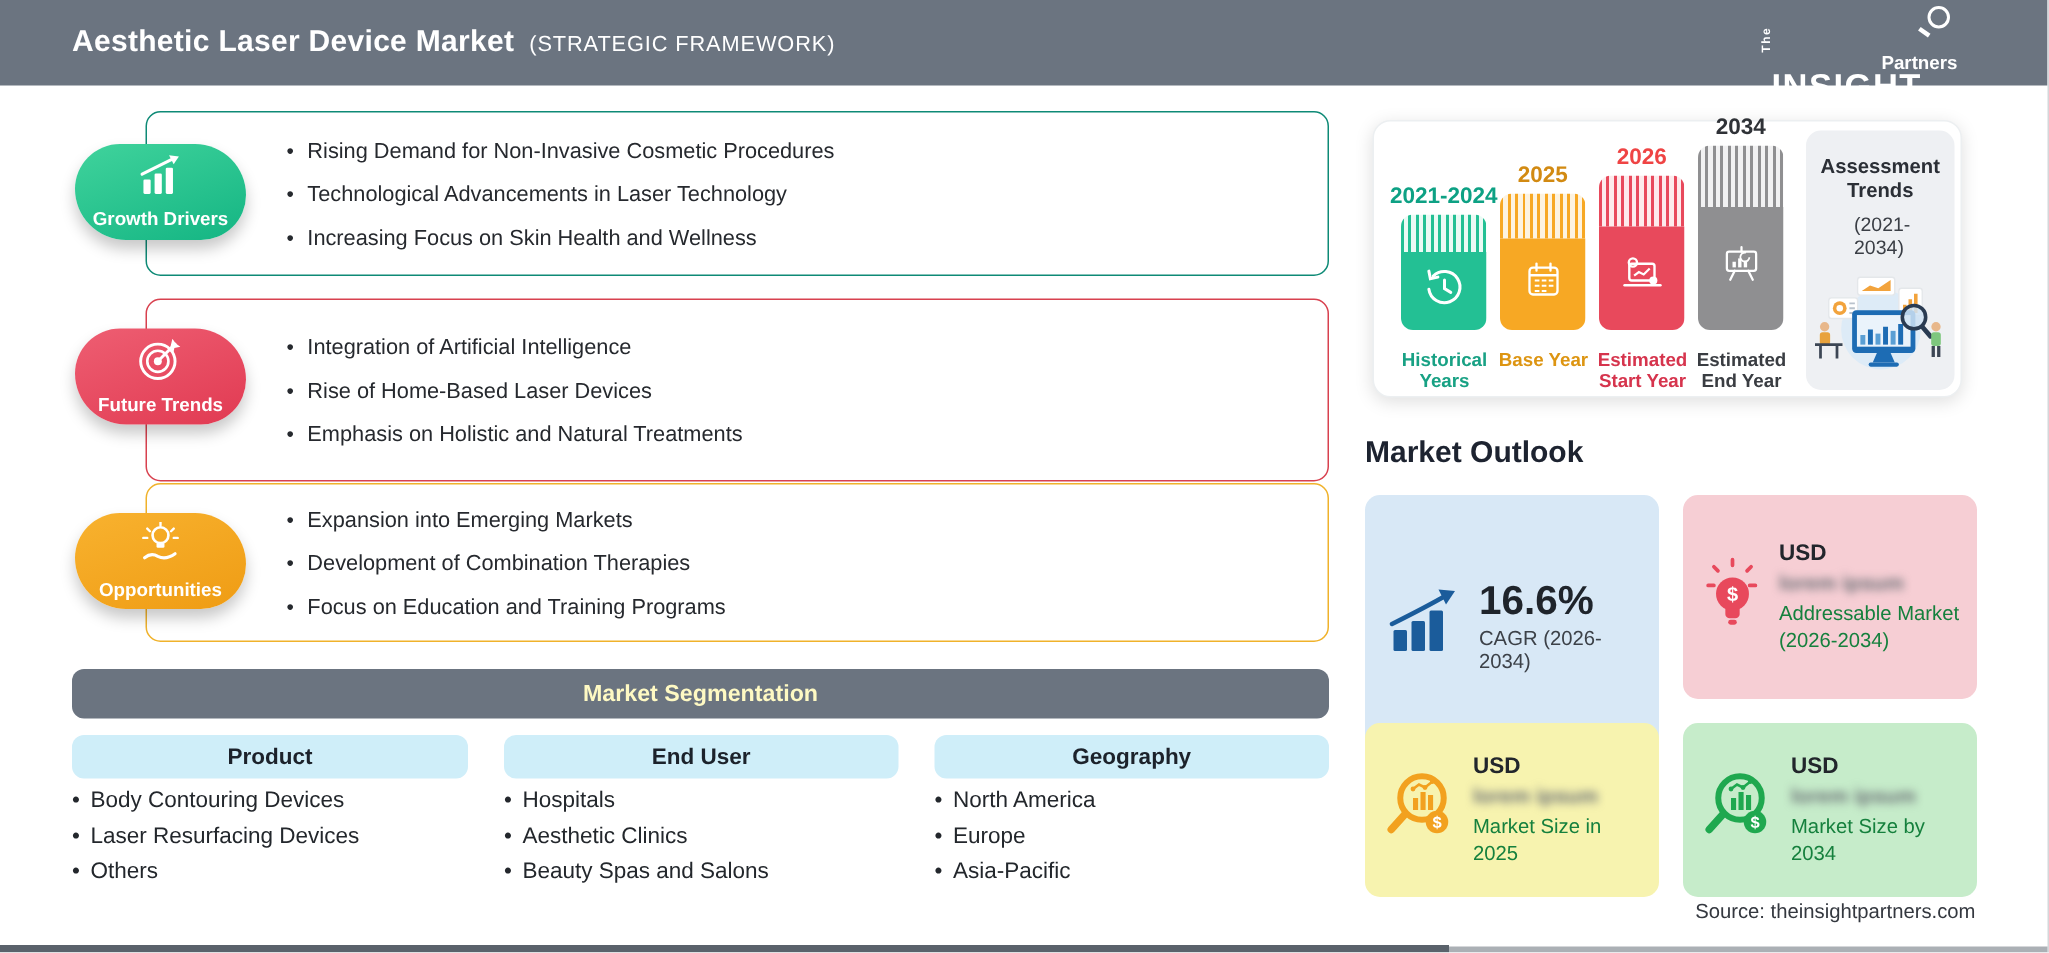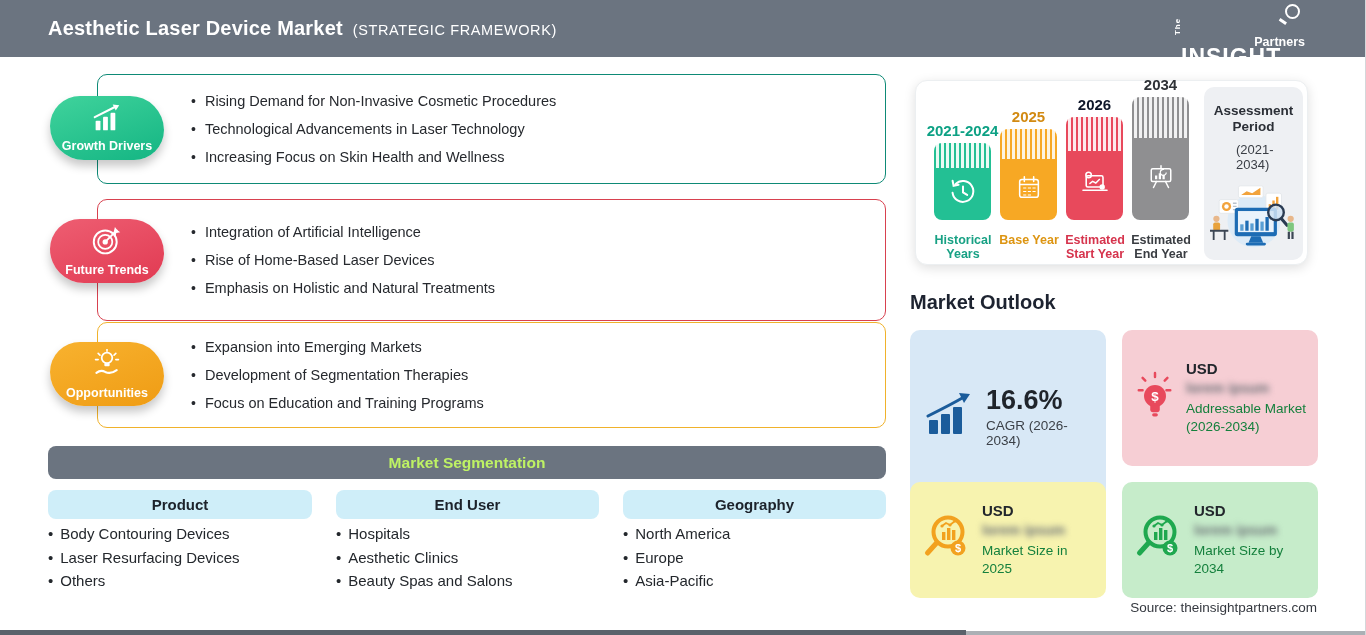--- a/index.html
+++ b/index.html
@@ -43,21 +43,21 @@
   .fw-badge-0 { top:96px;  background:linear-gradient(160deg,#40d39c,#14b583); }
   .fw-badge-1 { top:219px; background:linear-gradient(160deg,#ee5e72,#e13a52); }
   .fw-badge-2 { top:342px; background:linear-gradient(160deg,#f8b22f,#ef9c14); }
   .fw-badge-label { color:#fff; font-size:12.5px; font-weight:700; }
 
   
   .seg-title-bar {
     position:absolute; left:48px; top:446px; width:838px; height:33px;
     background:#6b7480; border-radius:8px; display:flex; align-items:center; justify-content:center;
   }
-  .seg-title { color:#bef264; font-size:15.5px; font-weight:700; }
+  .seg-title { color:#fef9c3; font-size:15.5px; font-weight:700; }
   .seg-col-header {
     position:absolute; top:490px; height:29px; background:#cfeef9; border-radius:8px;
     display:flex; align-items:center; justify-content:center;
     font-size:15px; font-weight:700; color:#1c222b;
   }
   .seg-col-h0 { left:48px;  width:264px; }
   .seg-col-h1 { left:336px; width:263px; }
   .seg-col-h2 { left:623px; width:263px; }
   .seg-list { position:absolute; top:525px; display:flex; flex-direction:column; gap:6.5px; }
   .seg-l0 { left:48px; } .seg-l1 { left:336px; } .seg-l2 { left:623px; }
@@ -66,21 +66,21 @@
 
   
   .timeline-card {
     position:absolute; left:915px; top:80px; width:393px; height:185px;
     background:#fff; border-radius:12px; border:1px solid #eceff1;
     box-shadow:0 3px 12px rgba(0,0,0,.13);
   }
   .tl-group { position:absolute; bottom:44px; width:57px; display:flex; flex-direction:column; align-items:center; }
   .tl-g0 { left:18px; } .tl-g1 { left:84px;margin-top:16px; } .tl-g2 { left:150px; } .tl-g3 { left:216px; }
   .tl-year { font-size:15px; font-weight:700; margin-bottom:4px; white-space:nowrap; }
-  .tl-y0 { color:#0da184; } .tl-y1 { color:#d28a12; } .tl-y2 { color:#0f172a; } .tl-y3 { color:#2f3237; }
+  .tl-y0 { color:#0da184; } .tl-y1 { color:#d28a12; } .tl-y2 { color:#ef4444; } .tl-y3 { color:#2f3237; }
   .tl-bar { width:57px; border-radius:8px; overflow:hidden; display:flex; flex-direction:column; }
   .tl-b0 { height:77px; }  .tl-b1 { height:91px; }  .tl-b2 { height:103px; } .tl-b3 { height:123px; }
   .tl-stripes { height:33%; }
   .tl-s0 { background:repeating-linear-gradient(90deg,#23c094 0 2px,#eafaf4 2px 5px); }
   .tl-s1 { background:repeating-linear-gradient(90deg,#f7a824 0 2px,#fdf3e0 2px 5px); }
   .tl-s2 { background:repeating-linear-gradient(90deg,#e8495c 0 2px,#fdeaec 2px 5px); }
   .tl-s3 { background:repeating-linear-gradient(90deg,#8f8f91 0 2px,#f1f1f2 2px 5px); }
   .tl-solid { flex:1; display:flex; align-items:center; justify-content:center; }
   .tl-f0 { background:#23c094; } .tl-f1 { background:#f7a824; } .tl-f2 { background:#e8495c; } .tl-f3 { background:#8f8f91; }
   .tl-caption { position:absolute; top:152px; width:72px; text-align:center; font-size:12.5px; font-weight:700; line-height:14px; }
@@ -177,21 +177,21 @@
       </svg>
     </span>
     <span class="fw-badge-label">Future Trends</span>
   </div>
 
   <div class="fw-box fw-box-2">
     <div class="fw-item">
         <span>Expansion into Emerging Markets</span>
       </div>
     <div class="fw-item">
-        <span>Development of Segmentation Therapies</span>
+        <span>Development of Combination Therapies</span>
       </div>
     <div class="fw-item">
         <span>Focus on Education and Training Programs</span>
       </div>
   </div>
   <div class="fw-badge fw-badge-2">
     <span>
       <svg width="34" height="30" viewBox="0 0 38 34">
         <circle cx="19" cy="10" r="6" stroke="#fff" stroke-width="2" fill="none"></circle>
         <rect x="16" y="16" width="6" height="3.5" rx="1" fill="#fff"></rect>
@@ -315,21 +315,21 @@
         </div>
       </div>
     </div>
 
     <div class="tl-caption tl-c0">Historical Years</div>
     <div class="tl-caption tl-c1">Base Year</div>
     <div class="tl-caption tl-c2">Estimated Start Year</div>
     <div class="tl-caption tl-c3">Estimated End Year</div>
 
     <div class="assessment">
-      <div class="assessment-title">Assessment Period</div>
+      <div class="assessment-title">Assessment Trends</div>
       <div class="assessment-range">(2021-2034)</div>
       <div class="assessment-illustration">
         <svg width="92" height="66" viewBox="0 0 100 72">
           <circle cx="50" cy="40" r="29" fill="#ddebf7"></circle>
           <rect x="33" y="2" width="27" height="13" rx="2" fill="#fff" stroke="#e4e7ea"></rect>
           <path d="M36 12 l6 -4 l6 2 l9 -6 v8 h-21 z" fill="#f2a33c"></path>
           <rect x="12" y="17" width="21" height="15" rx="2" fill="#fff" stroke="#e4e7ea"></rect>
           <circle cx="20" cy="24.5" r="5" fill="#f2a33c"></circle>
           <circle cx="20" cy="24.5" r="2.4" fill="#fff"></circle>
           <path d="M27 21 h4 M27 24.5 h4 M27 28 h4" stroke="#b9c2cc" stroke-width="1.4"></path>

